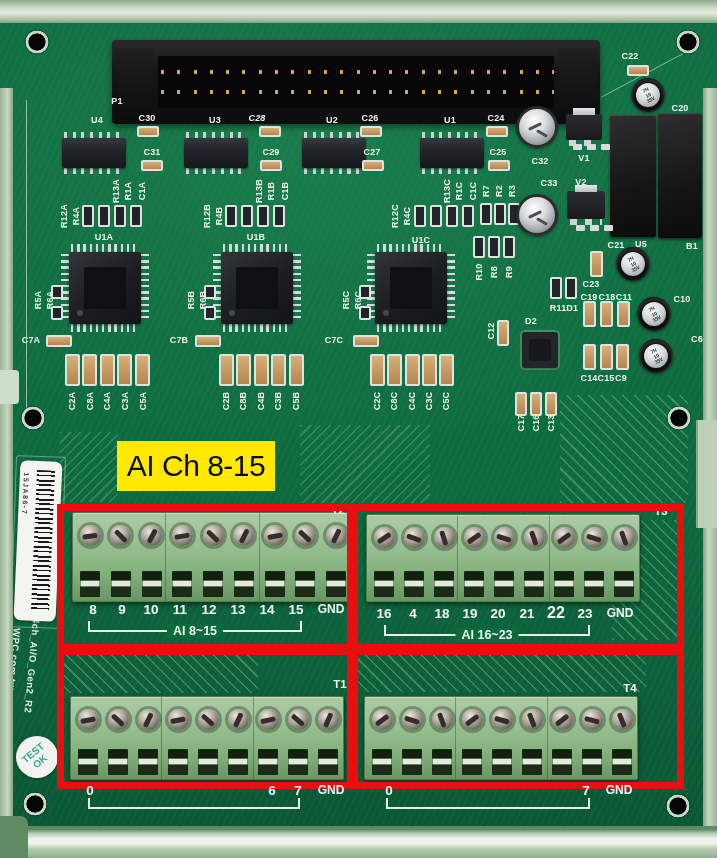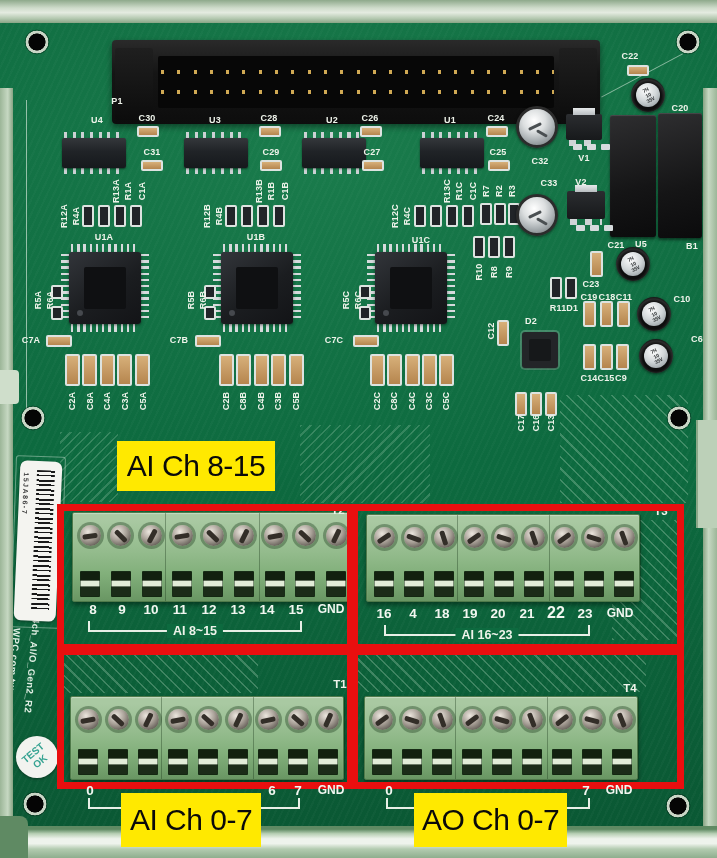--- a/index.html
+++ b/index.html
@@ -188,21 +188,21 @@
       <span id="testok">TEST
 OK</span>
     </div>
     <span class="sidetext st1" style="top:589px;">24ch_AI/O_Gen2_R2</span>
     <span class="sidetext st2" style="top:605px;">WPC.com.tw</span>
   <span class="sk" style="left: 117px; top: 78px;">P1</span>
       <span class="sk" style="left: 97px; top: 97px;">U4</span>
       <span class="sk" style="left: 147px; top: 95px;">C30</span>
       <span class="sk" style="left: 152px; top: 129px;">C31</span>
       <span class="sk" style="left: 215px; top: 97px;">U3</span>
-      <span class="sk" style="left: 269px; top: 95px;">C28</span>
+      <span class="sk" style="left: 257px; top: 95px; font-style: italic;">C28</span>
       <span class="sk" style="left: 271px; top: 129px;">C29</span>
       <span class="sk" style="left: 332px; top: 97px;">U2</span>
       <span class="sk" style="left: 370px; top: 95px;">C26</span>
       <span class="sk" style="left: 372px; top: 129px;">C27</span>
       <span class="sk" style="left: 450px; top: 97px;">U1</span>
       <span class="sk" style="left: 496px; top: 95px;">C24</span>
       <span class="sk" style="left: 498px; top: 129px;">C25</span>
       <span class="sk" style="left: 630px; top: 33px;">C22</span>
       <span class="sk" style="left: 680px; top: 85px;">C20</span>
       <span class="sk" style="left: 540px; top: 138px;">C32</span>
@@ -611,15 +611,13 @@
   <div class="rail rail-tab"></div>
   <div class="rail rail-notch"></div>
   <div class="rail rail-clip"></div>
 
   <div class="redbox rb1" style="border-color: rgb(233, 15, 15);"></div>
   <div class="redbox rb2" style="border-color: rgb(233, 15, 15);"></div>
   <div class="redbox rb3" style="border-color: rgb(233, 15, 15);"></div>
   <div class="redbox rb4" style="border-color: rgb(233, 15, 15);"></div>
 
   <div class="ylabel yl1" style="background: rgb(255, 233, 0);">AI Ch 8-15</div>
-  <div class="ylabel yl3" style="background: rgb(255, 233, 0);">AI Ch 0-7</div>
-  <div class="ylabel yl4" style="background: rgb(255, 233, 0);">AO Ch 0-7</div>
 </div>
 
 </body></html>

